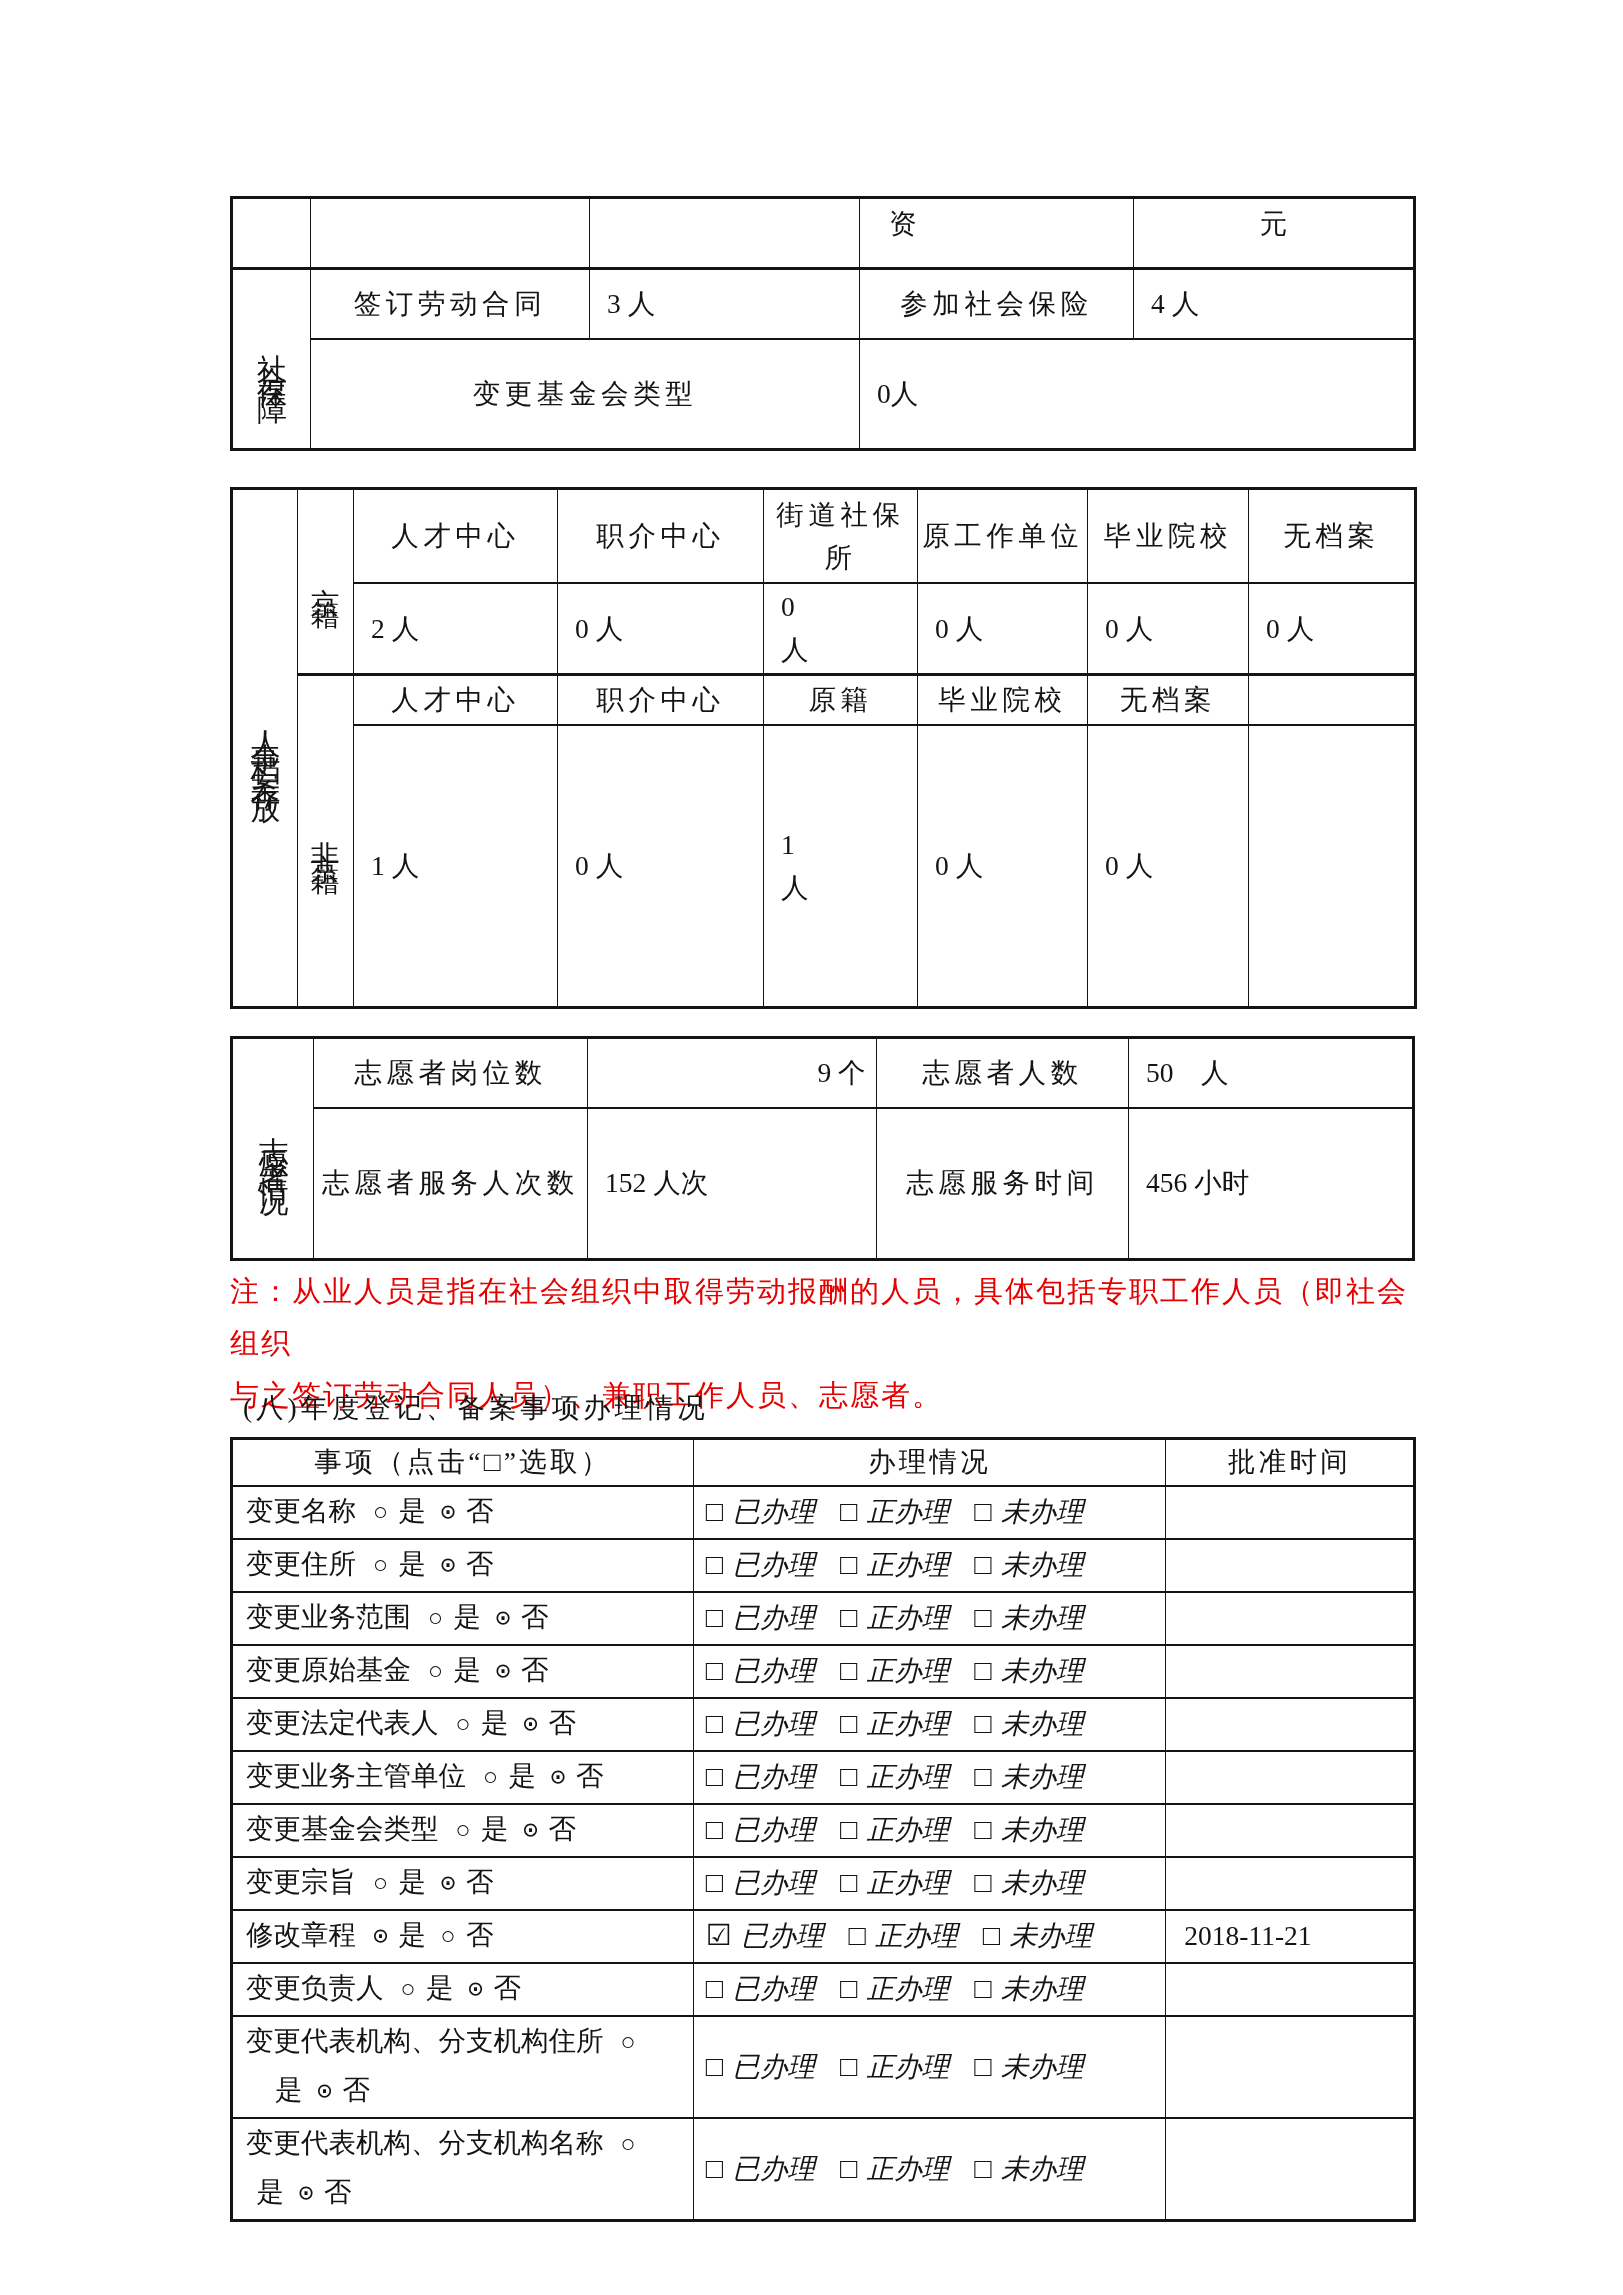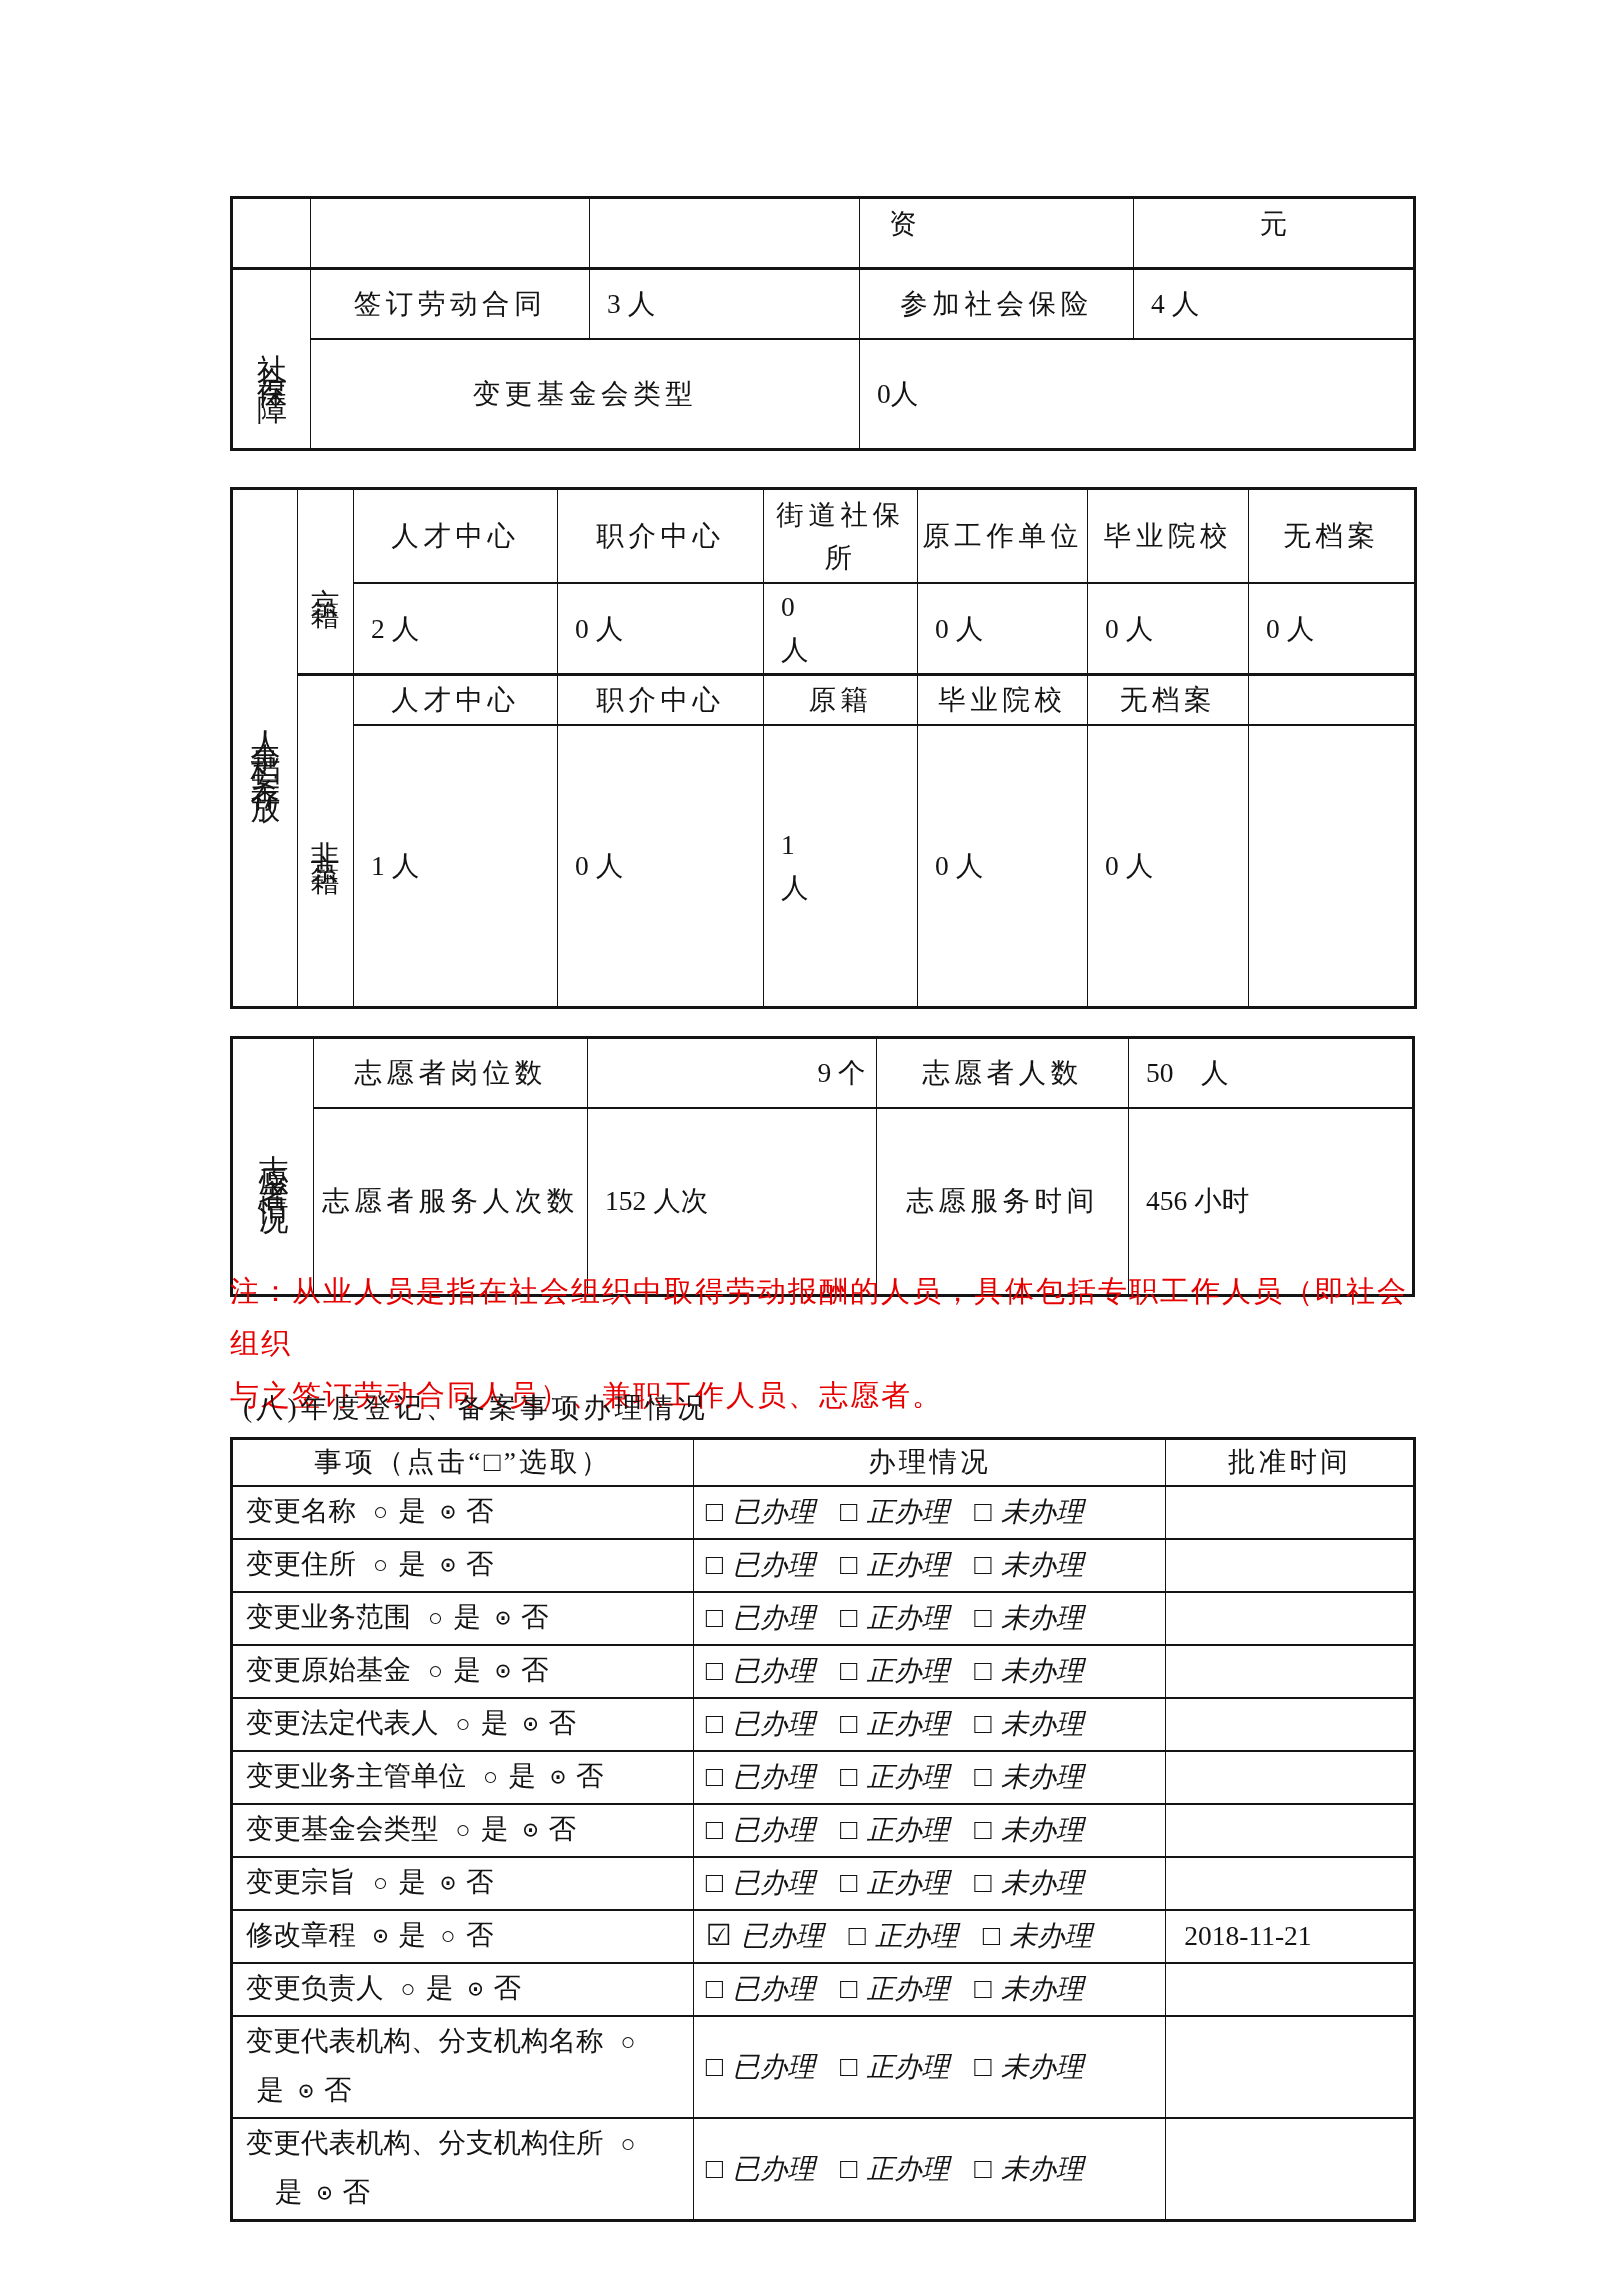--- a/index.html
+++ b/index.html
@@ -148,21 +148,21 @@
     <tbody>
         <tr style="height:70px">
       <td rowspan="2" class="vcell side">
         <span class="vtext">志愿者情况</span>
       </td>
       <td class="key">志愿者岗位数</td>
       <td class="rightal">9 个</td>
       <td class="key">志愿者人数</td>
       <td class="val">50　人</td>
     </tr>
-    <tr style="height:188px">
+    <tr style="height:152px">
       <td class="key">志愿者服务人次数</td>
       <td class="val">152 人次</td>
       <td class="key">志愿服务时间</td>
       <td class="val">456 小时</td>
     </tr>
   </tbody>
     </table>
 
   <div id="note">
     <div>注：从业人员是指在社会组织中取得劳动报酬的人员，具体包括专职工作人员（即社会组织</div>
@@ -279,31 +279,31 @@
         <span class="s1"><span>变更负责人</span><span class="ri">○</span></span><span class="s2"><span>是</span><span class="ri2">⊙</span><span>否</span></span>
       </td>
       <td class="c2">
         <span class="bx">□</span><span class="opt">已办理</span><span class="bx">□</span><span class="opt">正办理</span><span class="bx">□</span><span class="opt">未办理</span>
       </td>
       <td class="c3"></td>
     </tr>
 
     <tr style="height:94px">
       <td class="c1">
+        <span class="s1"><span>变更代表机构、分支机构住所</span><span class="ri">○</span></span><span class="s2 ind"><span>是</span><span class="ri2">⊙</span><span>否</span></span>
+      </td>
+      <td class="c2">
+        <span class="bx">□</span><span class="opt">已办理</span><span class="bx">□</span><span class="opt">正办理</span><span class="bx">□</span><span class="opt">未办理</span>
+      </td>
+      <td class="c3"></td>
+    </tr>
+
+    <tr style="height:94px">
+      <td class="c1">
         <span class="s1"><span>变更代表机构、分支机构名称</span><span class="ri">○</span></span><span class="s2"><span>是</span><span class="ri2">⊙</span><span>否</span></span>
-      </td>
-      <td class="c2">
-        <span class="bx">□</span><span class="opt">已办理</span><span class="bx">□</span><span class="opt">正办理</span><span class="bx">□</span><span class="opt">未办理</span>
-      </td>
-      <td class="c3"></td>
-    </tr>
-
-    <tr style="height:94px">
-      <td class="c1">
-        <span class="s1"><span>变更代表机构、分支机构住所</span><span class="ri">○</span></span><span class="s2 ind"><span>是</span><span class="ri2">⊙</span><span>否</span></span>
       </td>
       <td class="c2">
         <span class="bx">□</span><span class="opt">已办理</span><span class="bx">□</span><span class="opt">正办理</span><span class="bx">□</span><span class="opt">未办理</span>
       </td>
       <td class="c3"></td>
     </tr>
   </tbody>
     </table>
 
 </div>

